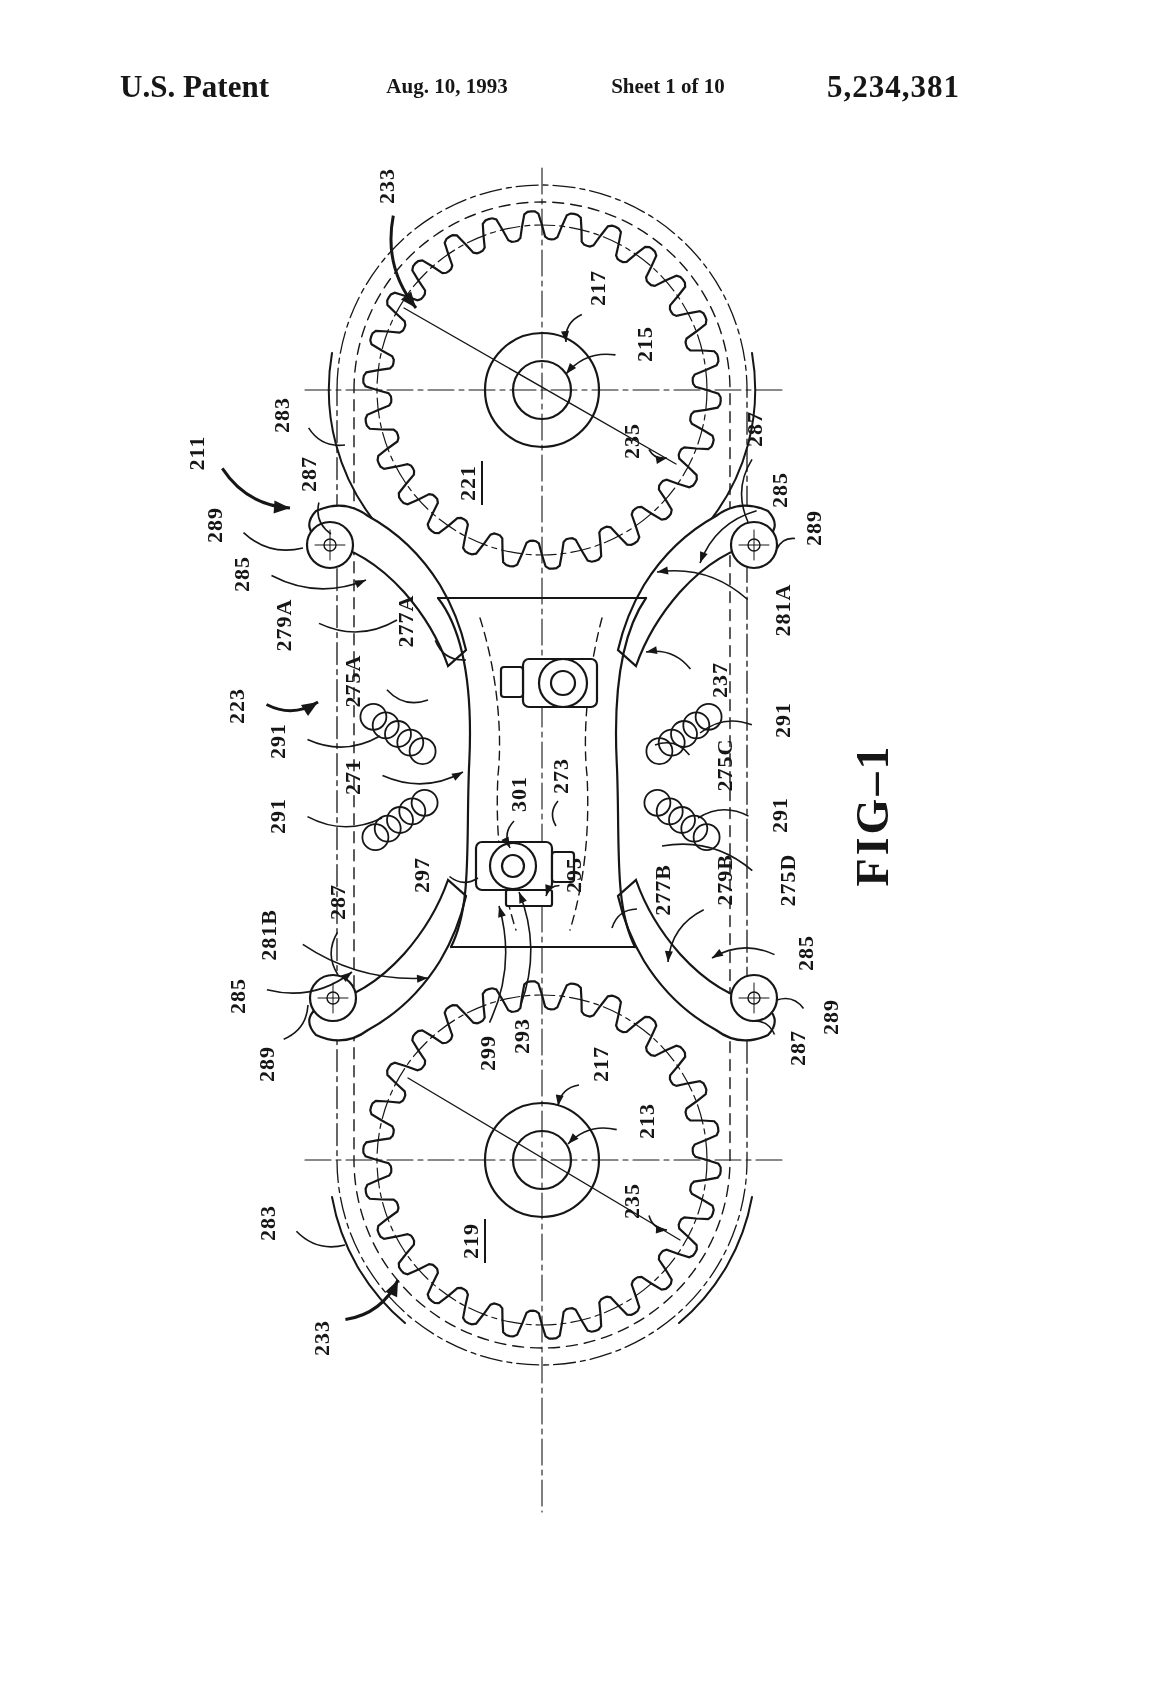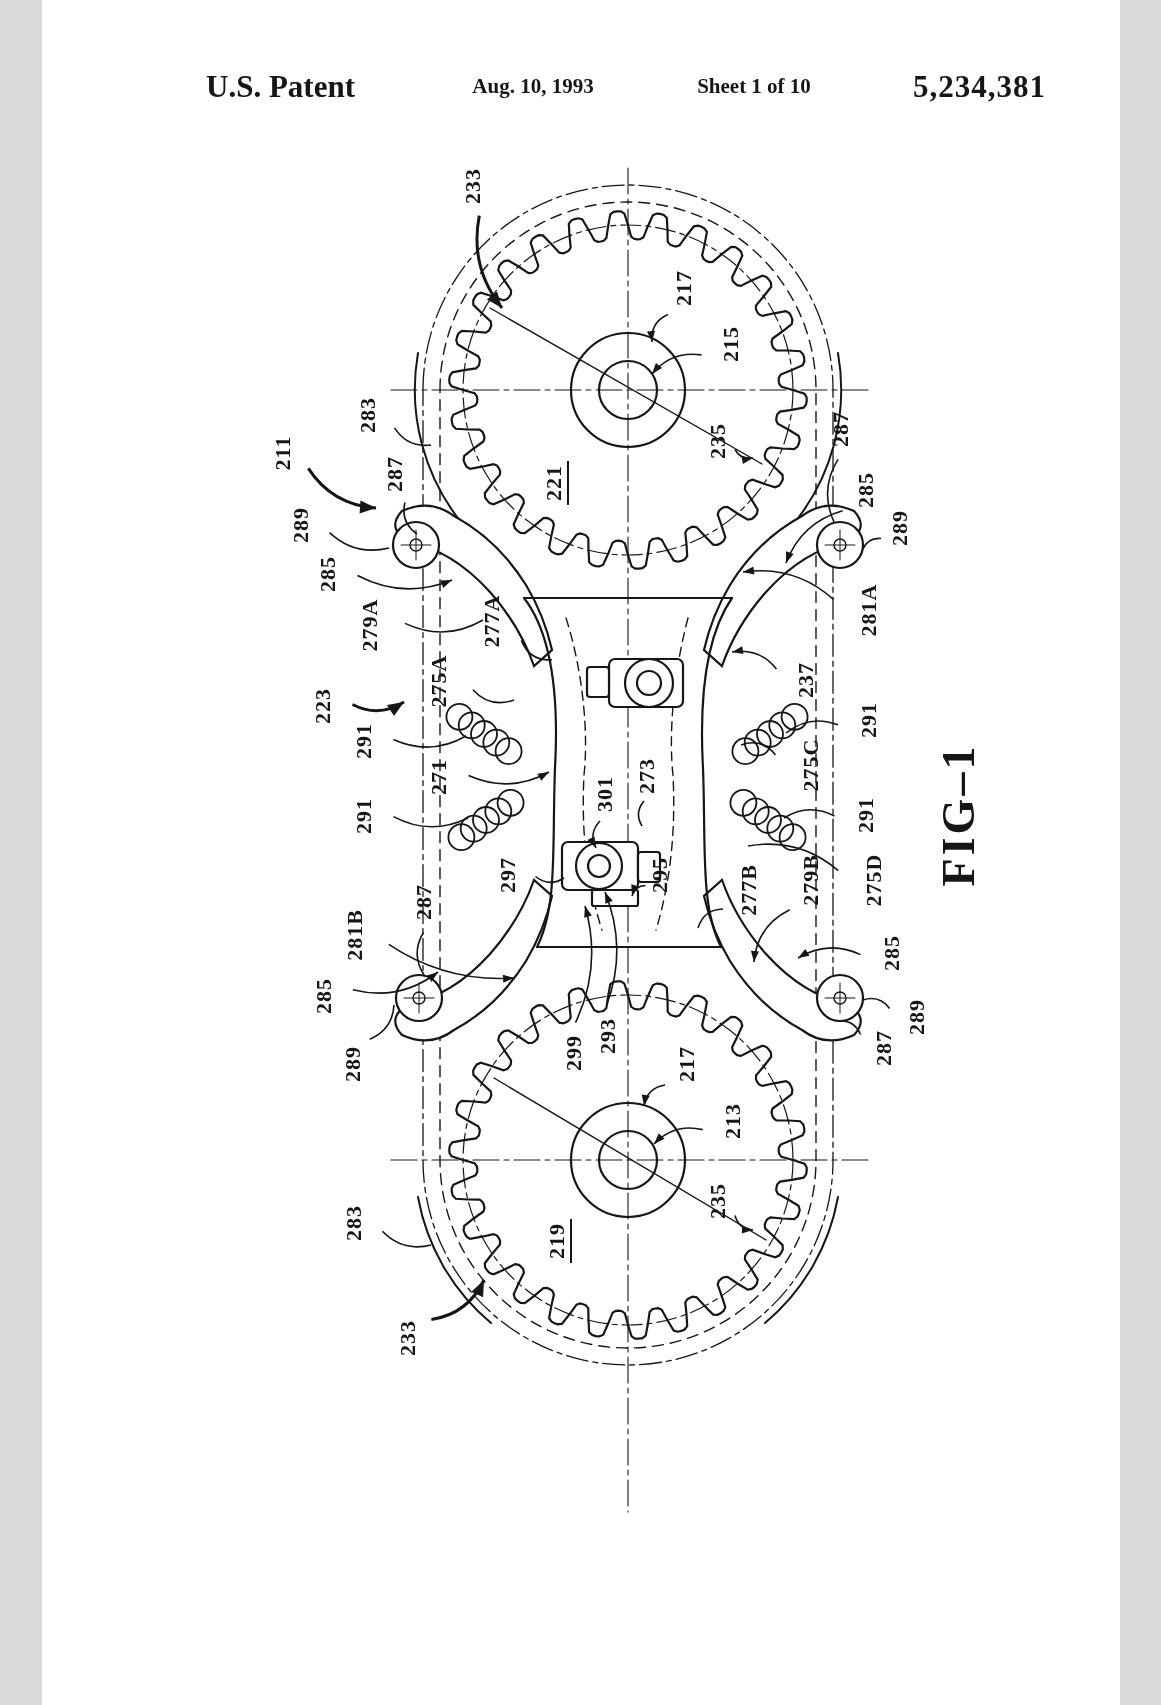--- a/index.html
+++ b/index.html
@@ -1,16 +1,16 @@
 <!DOCTYPE html>
 <html><head>
 <meta charset="utf-8">
 <style>
   html,body{margin:0;padding:0;background:#d9d9d9;}
-  .page{width:1034px;height:1705px;background:#ffffff;margin:0 auto;position:relative;overflow:hidden;padding-left:44px;}
+  .page{width:1161px;height:1705px;background:#ffffff;margin:0 auto;position:relative;overflow:hidden;}
   svg{display:block;}
   text{fill:#161616;font-family:"Liberation Serif","DejaVu Serif",serif;font-weight:bold;}
   .h-title{font-size:31px;}
   .h-date{font-size:21px;}
   .h-sheet{font-size:21px;}
   .h-num{font-size:31px;letter-spacing:1px;}
   .ref{font-size:22px;letter-spacing:1px;}
   .figlabel{font-size:46px;letter-spacing:3px;}
 </style>
 </head>

